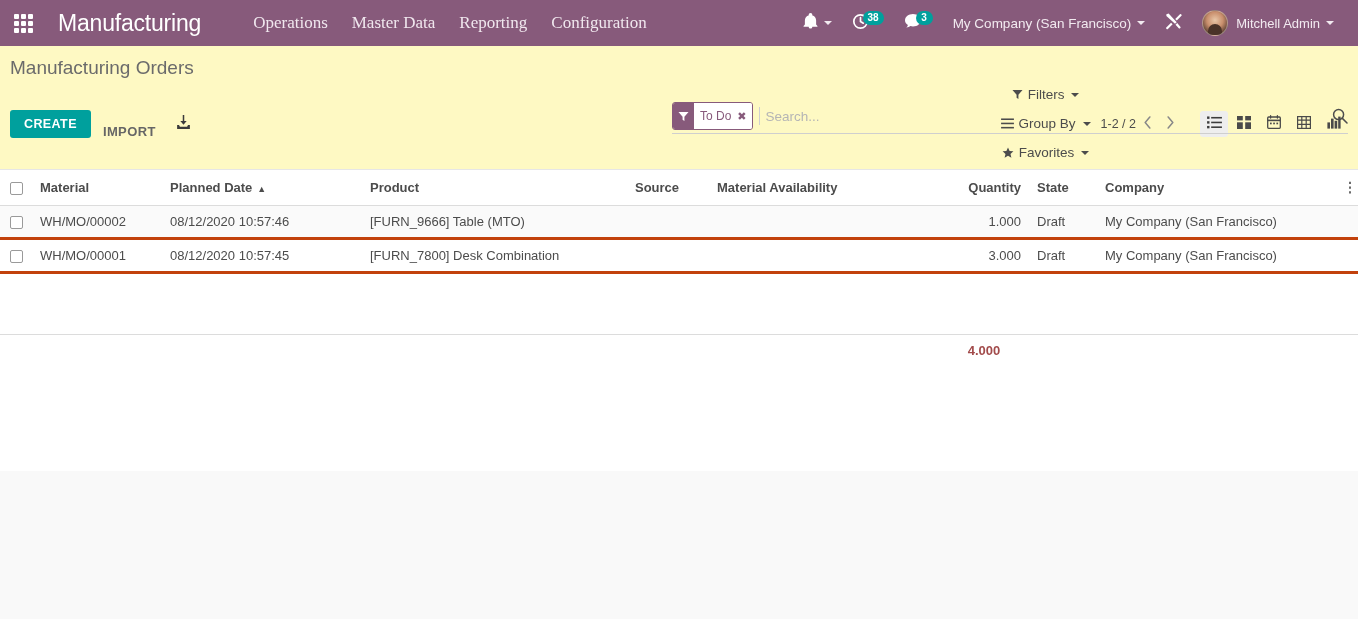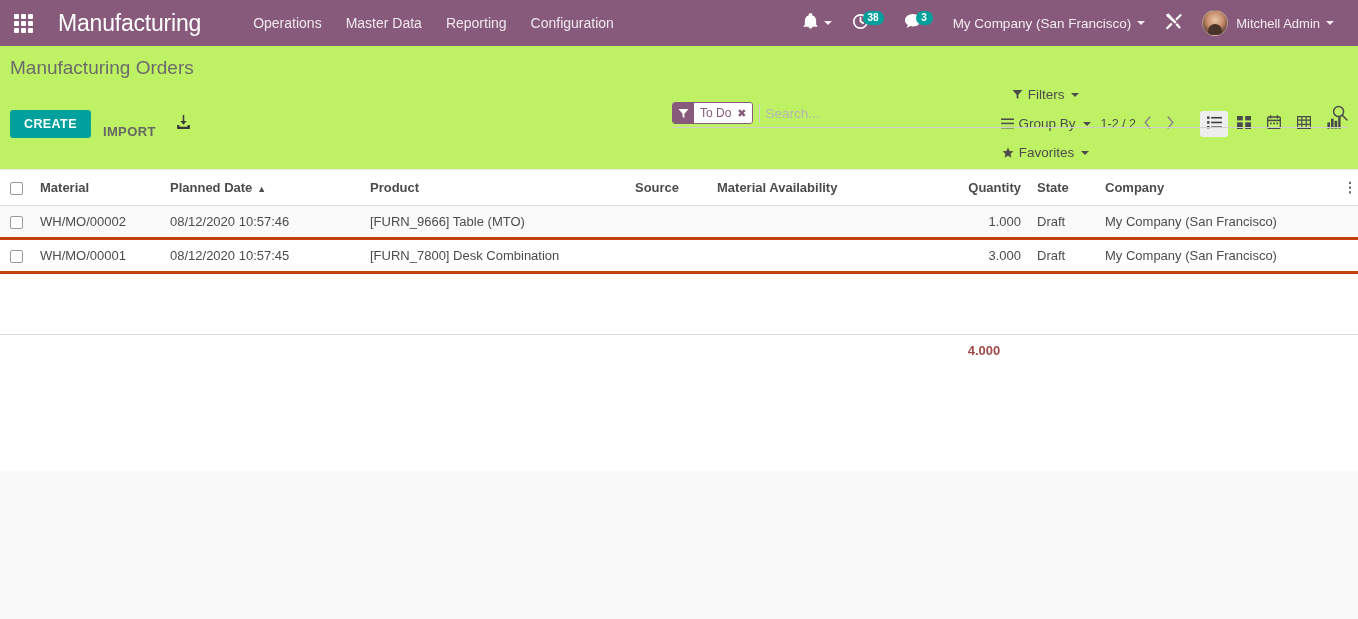--- a/index.html
+++ b/index.html
@@ -40,25 +40,26 @@
     letter-spacing: -0.2px;
     margin-left: 12px;
     margin-right: 40px;
     color: #ffffff;
     cursor: pointer;
     white-space: nowrap;
   }
 
   .menu-items { display: flex; align-items: center; gap: 0px; }
   .menu-item {
-    font-size: 14px;
+    font-size: 17px;
     color: #f0e7ee;
     padding: 6px 12px;
     cursor: pointer;
     white-space: nowrap;
+    font-family: Liberation Serif, serif;
   }
 
   .nav-right {
     margin-left: auto;
     display: flex;
     align-items: center;
     height: 46px;
     padding-right: 14px;
   }
   .nav-btn {
@@ -102,21 +103,21 @@
     flex: none;
   }
   .avatar::after {
     content:"";
     position:absolute; left:5px; right:5px; top:13px; height:13px;
     background:#4a3328; border-radius: 7px 7px 0 0;
   }
 
   
   .control-panel {
-    background: #bef264;
+    background: #fef9c3;
     border-bottom: 1px solid #e6e6e6;
     padding: 0 10px;
     position: relative;
     z-index: 10;
   }
   .cp-row1 { display: flex; align-items: flex-start; padding-top: 9px; }
   .cp-title {
     font-size: 19px;
     color: #6b6b6b;
     font-weight: normal;
@@ -133,21 +134,21 @@
     align-items: center;
     border-bottom: 1px solid #cfcfcf;
     padding-bottom: 3px;
   }
   .facet {
     display: flex;
     align-items: stretch;
     border: 1px solid #875A7B;
     border-radius: 3px;
     overflow: hidden;
-    height: 22px;
+    height: 28px;
     flex: none;
   }
   .facet-icon {
     background: #875A7B;
     color: #ffffff;
     display: flex; align-items: center; justify-content: center;
     padding: 0 5px;
     font-size: 10px;
   }
   .facet-label {

